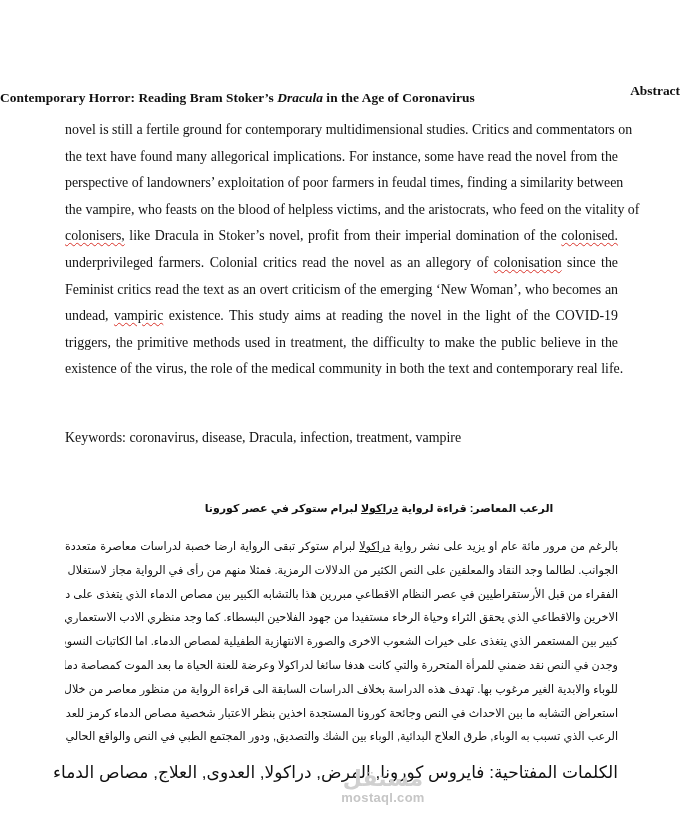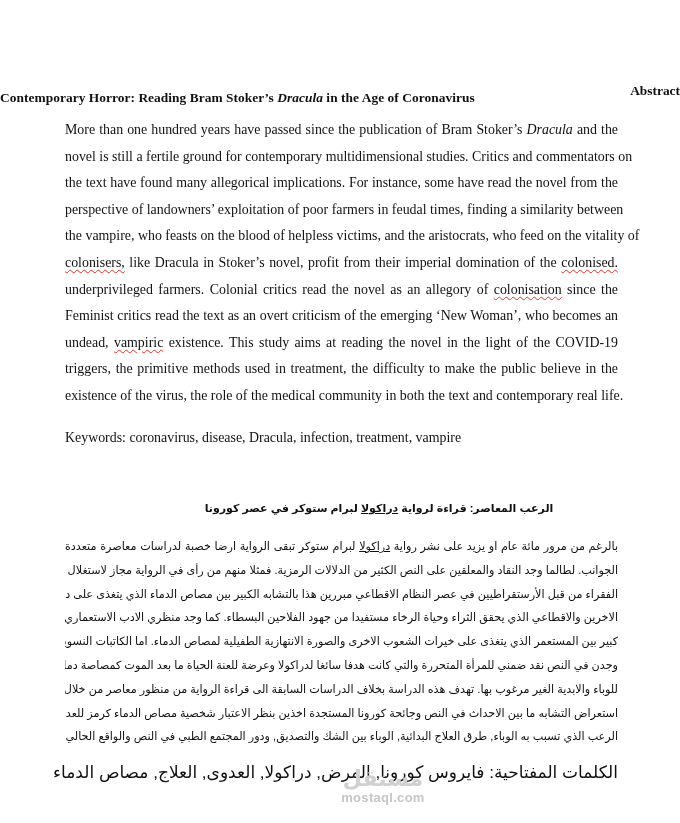--- a/index.html
+++ b/index.html
@@ -54,21 +54,20 @@
 
 <div class="page">
 
   <div class="title serif">
     <span>Contemporary Horror: Reading Bram Stoker’s </span><i>Dracula</i><span> in the Age of Coronavirus</span>
   </div>
 
   <div class="abstract-heading serif">Abstract</div>
 
   <div class="abstract-body serif" id="abstract-body">
-      <span class="line"><span>More than one hundred years have passed since the publication of Bram Stoker’s </span><i>Dracula</i><span> and the</span></span>
       <span class="line"><span>novel is still a fertile ground for contemporary multidimensional studies. Critics and commentators on</span></span>
       <span class="line"><span>the text have found many allegorical implications. For instance, some have read the novel from the</span></span>
       <span class="line"><span>perspective of landowners’ exploitation of poor farmers in feudal times, finding a similarity between</span></span>
       <span class="line"><span>the vampire, who feasts on the blood of helpless victims, and the aristocrats, who feed on the vitality of</span></span>
       <span class="line"><span class="spell">colonisers,</span><span> like Dracula in Stoker’s novel, profit from their imperial domination of the </span><span class="spell">colonised.</span><span></span></span>
       <span class="line"><span>underprivileged farmers. Colonial critics read the novel as an allegory of </span><span class="spell">colonisation</span><span> since the</span></span>
       <span class="line"><span>Feminist critics read the text as an overt criticism of the emerging ‘New Woman’, who becomes an</span></span>
       <span class="line"><span>undead, </span><span class="spell">vampiric</span><span> existence. This study aims at reading the novel in the light of the COVID-19</span></span>
       <span class="line"><span>triggers, the primitive methods used in treatment, the difficulty to make the public believe in the</span></span>
       <span class="line last"><span>existence of the virus, the role of the medical community in both the text and contemporary real life.</span></span>

